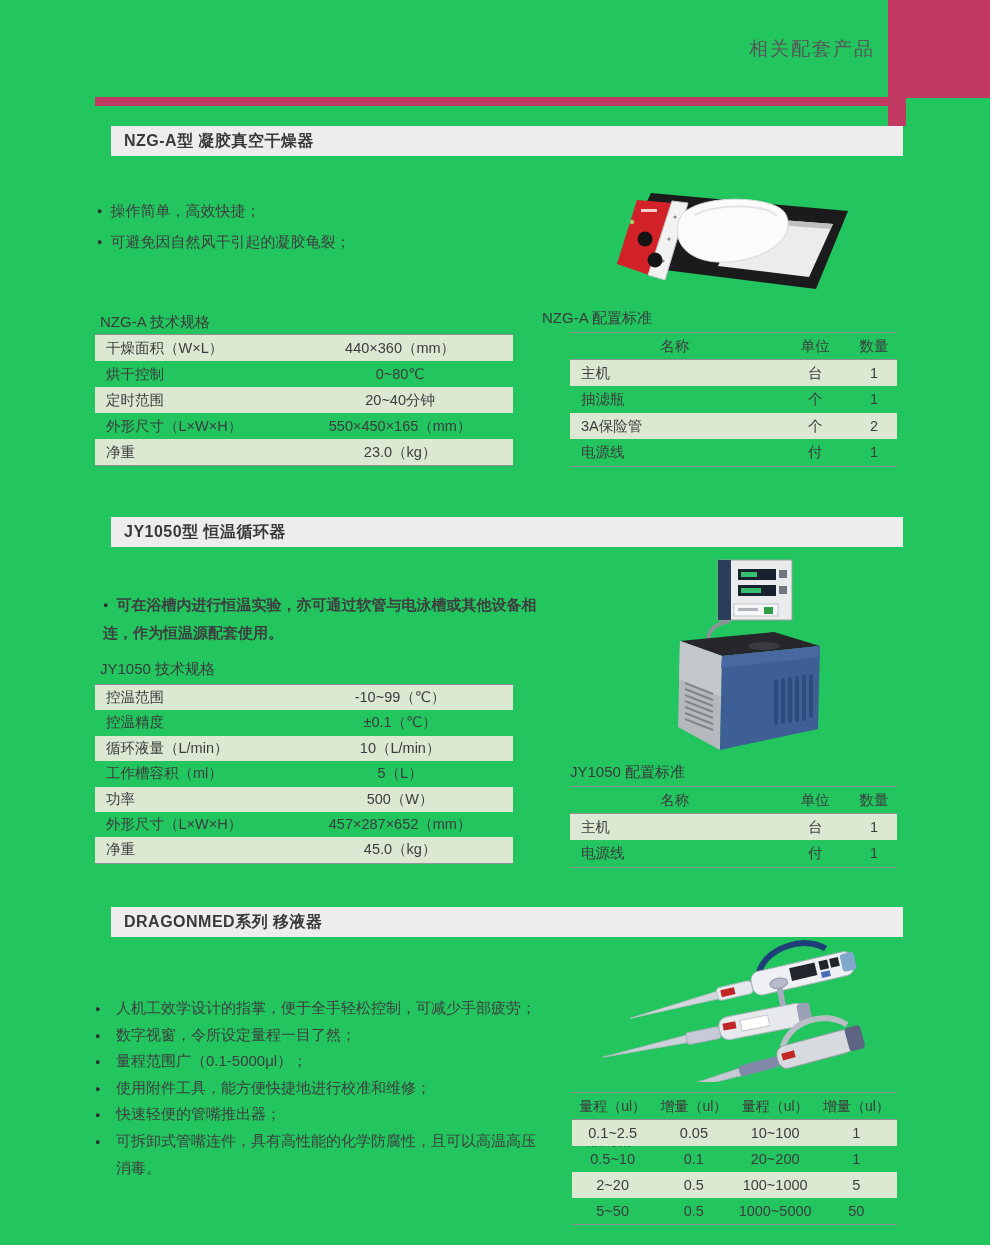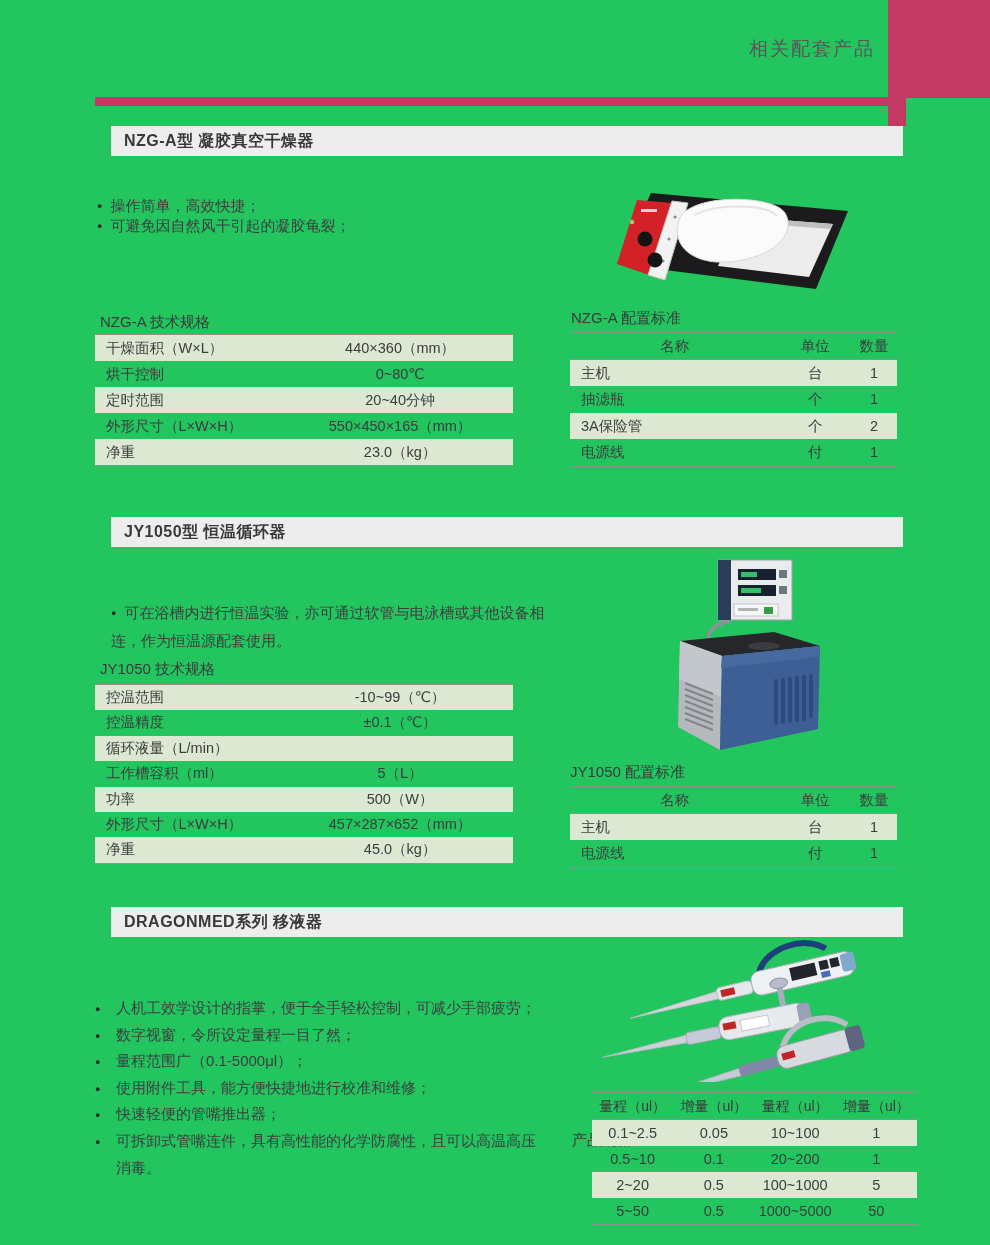--- a/index.html
+++ b/index.html
@@ -16,24 +16,24 @@
   .top-block{position:absolute;left:888px;top:0;width:102px;height:98px;background:var(--accent);}
   .top-bar{position:absolute;left:95px;top:97px;width:811px;height:9px;background:var(--accent);}
   .top-stub{position:absolute;left:888px;top:97px;width:18px;height:29px;background:var(--accent);}
   .hdr-title{position:absolute;top:36px;right:115px;font-size:19px;color:#57575a;letter-spacing:2px;}
   
   .section-bar{position:absolute;left:95px;width:792px;height:30px;background:var(--bar);
                box-sizing:border-box;padding-left:13px;line-height:30px;
                font-size:16px;font-weight:bold;color:#39393b;letter-spacing:0.5px;margin-left:16px;}
   
   .blist{position:absolute;font-size:15px;color:#3e3e40;}
-  .b-item{line-height:19px;}
+  .b-item{line-height:31px;font-family:Liberation Serif, serif;}
   .dot{font-size:9px;vertical-align:2px;margin-right:8px;color:#2e2e30;}
-  .jy-note{position:absolute;left:95px;top:583px;width:434px;margin:16px;
-           font-size:15px;line-height:27px;color:#3e3e40;}
+  .jy-note{position:absolute;left:95px;top:583px;width:434px;margin:8px;
+           font-size:15px;line-height:27px;color:#3e3e40;font-weight:bold;}
   .dlist{position:absolute;left:95px;top:995px;width:447px;font-size:15px;color:#3e3e40;}
   .d-item{position:relative;padding-left:21px;line-height:26.6px;}
   .d-item .dot{position:absolute;left:0;top:1px;}
   
   .tbl-title{position:absolute;font-size:15px;color:#3a3a3c;}
   
   .spec-table{position:absolute;width:418px;border-top:1px solid var(--bline);
               border-bottom:1px solid var(--bline);font-size:14.5px;}
   .spec-table .tr{display:flex;height:26px;line-height:26px;}
   .jy-rows .tr{height:25.4px;line-height:25.4px;}
@@ -44,21 +44,21 @@
   .cfg-table{position:absolute;width:327px;border-top:1px solid var(--bline);
              border-bottom:1px solid var(--bline);font-size:14.5px;}
   .cfg-table .th{display:flex;height:26px;line-height:26px;border-bottom:1px solid var(--bline);}
   .cfg-table .tr{display:flex;height:26.4px;line-height:26.4px;}
   .cfg-table .cn{width:64%;padding-left:11px;box-sizing:border-box;}
   .cfg-table .th .cn{text-align:center;padding-left:0;}
   .cfg-table .cu{width:22%;text-align:center;}
   .cfg-table .cq{width:14%;text-align:center;}
   
   .prod-table{position:absolute;left:572px;top:1092px;width:325px;
-              border-top:1px solid var(--bline);border-bottom:1px solid var(--bline);font-size:14.5px;margin-left:20px;}
+              border-top:1px solid var(--bline);border-bottom:1px solid var(--bline);font-size:14.5px;}
   .prod-table .th{display:flex;height:26px;line-height:26px;border-bottom:1px solid var(--bline);font-size:14px;}
   .prod-table .tr{display:flex;height:26px;line-height:26px;}
   .prod-table .c4{width:25%;text-align:center;}
   .pimg{position:absolute;}
 </style>
 </head>
 <body>
 
 <div class="page">
 
@@ -108,21 +108,21 @@
     <div class="tr">
         <div class="lab">外形尺寸（L×W×H）</div>
         <div class="val">550×450×165（mm）</div>
       </div>
     <div class="tr g">
         <div class="lab">净重</div>
         <div class="val">23.0（kg）</div>
       </div>
   </div>
 
-  <div class="tbl-title" style="left:571px;top:309px">NZG-A 配置标准</div>
+  <div class="tbl-title" style="left:542px;top:309px">NZG-A 配置标准</div>
   <div class="cfg-table" style="left:570px;top:332px">
     <div class="th">
       <div class="cn">名称</div>
       <div class="cu">单位</div>
       <div class="cq">数量</div>
     </div>
     <div class="tr g">
         <div class="cn">主机</div>
         <div class="cu">台</div>
         <div class="cq">1</div>
@@ -191,20 +191,21 @@
     <div class="tr g">
         <div class="lab">控温范围</div>
         <div class="val">-10~99（℃）</div>
       </div>
     <div class="tr">
         <div class="lab">控温精度</div>
         <div class="val">±0.1（℃）</div>
       </div>
     <div class="tr g">
         <div class="lab">循环液量（L/min）</div>
+        <div class="val">10（L/min）</div>
       </div>
     <div class="tr">
         <div class="lab">工作槽容积（ml）</div>
         <div class="val">5（L）</div>
       </div>
     <div class="tr g">
         <div class="lab">功率</div>
         <div class="val">500（W）</div>
       </div>
     <div class="tr">

